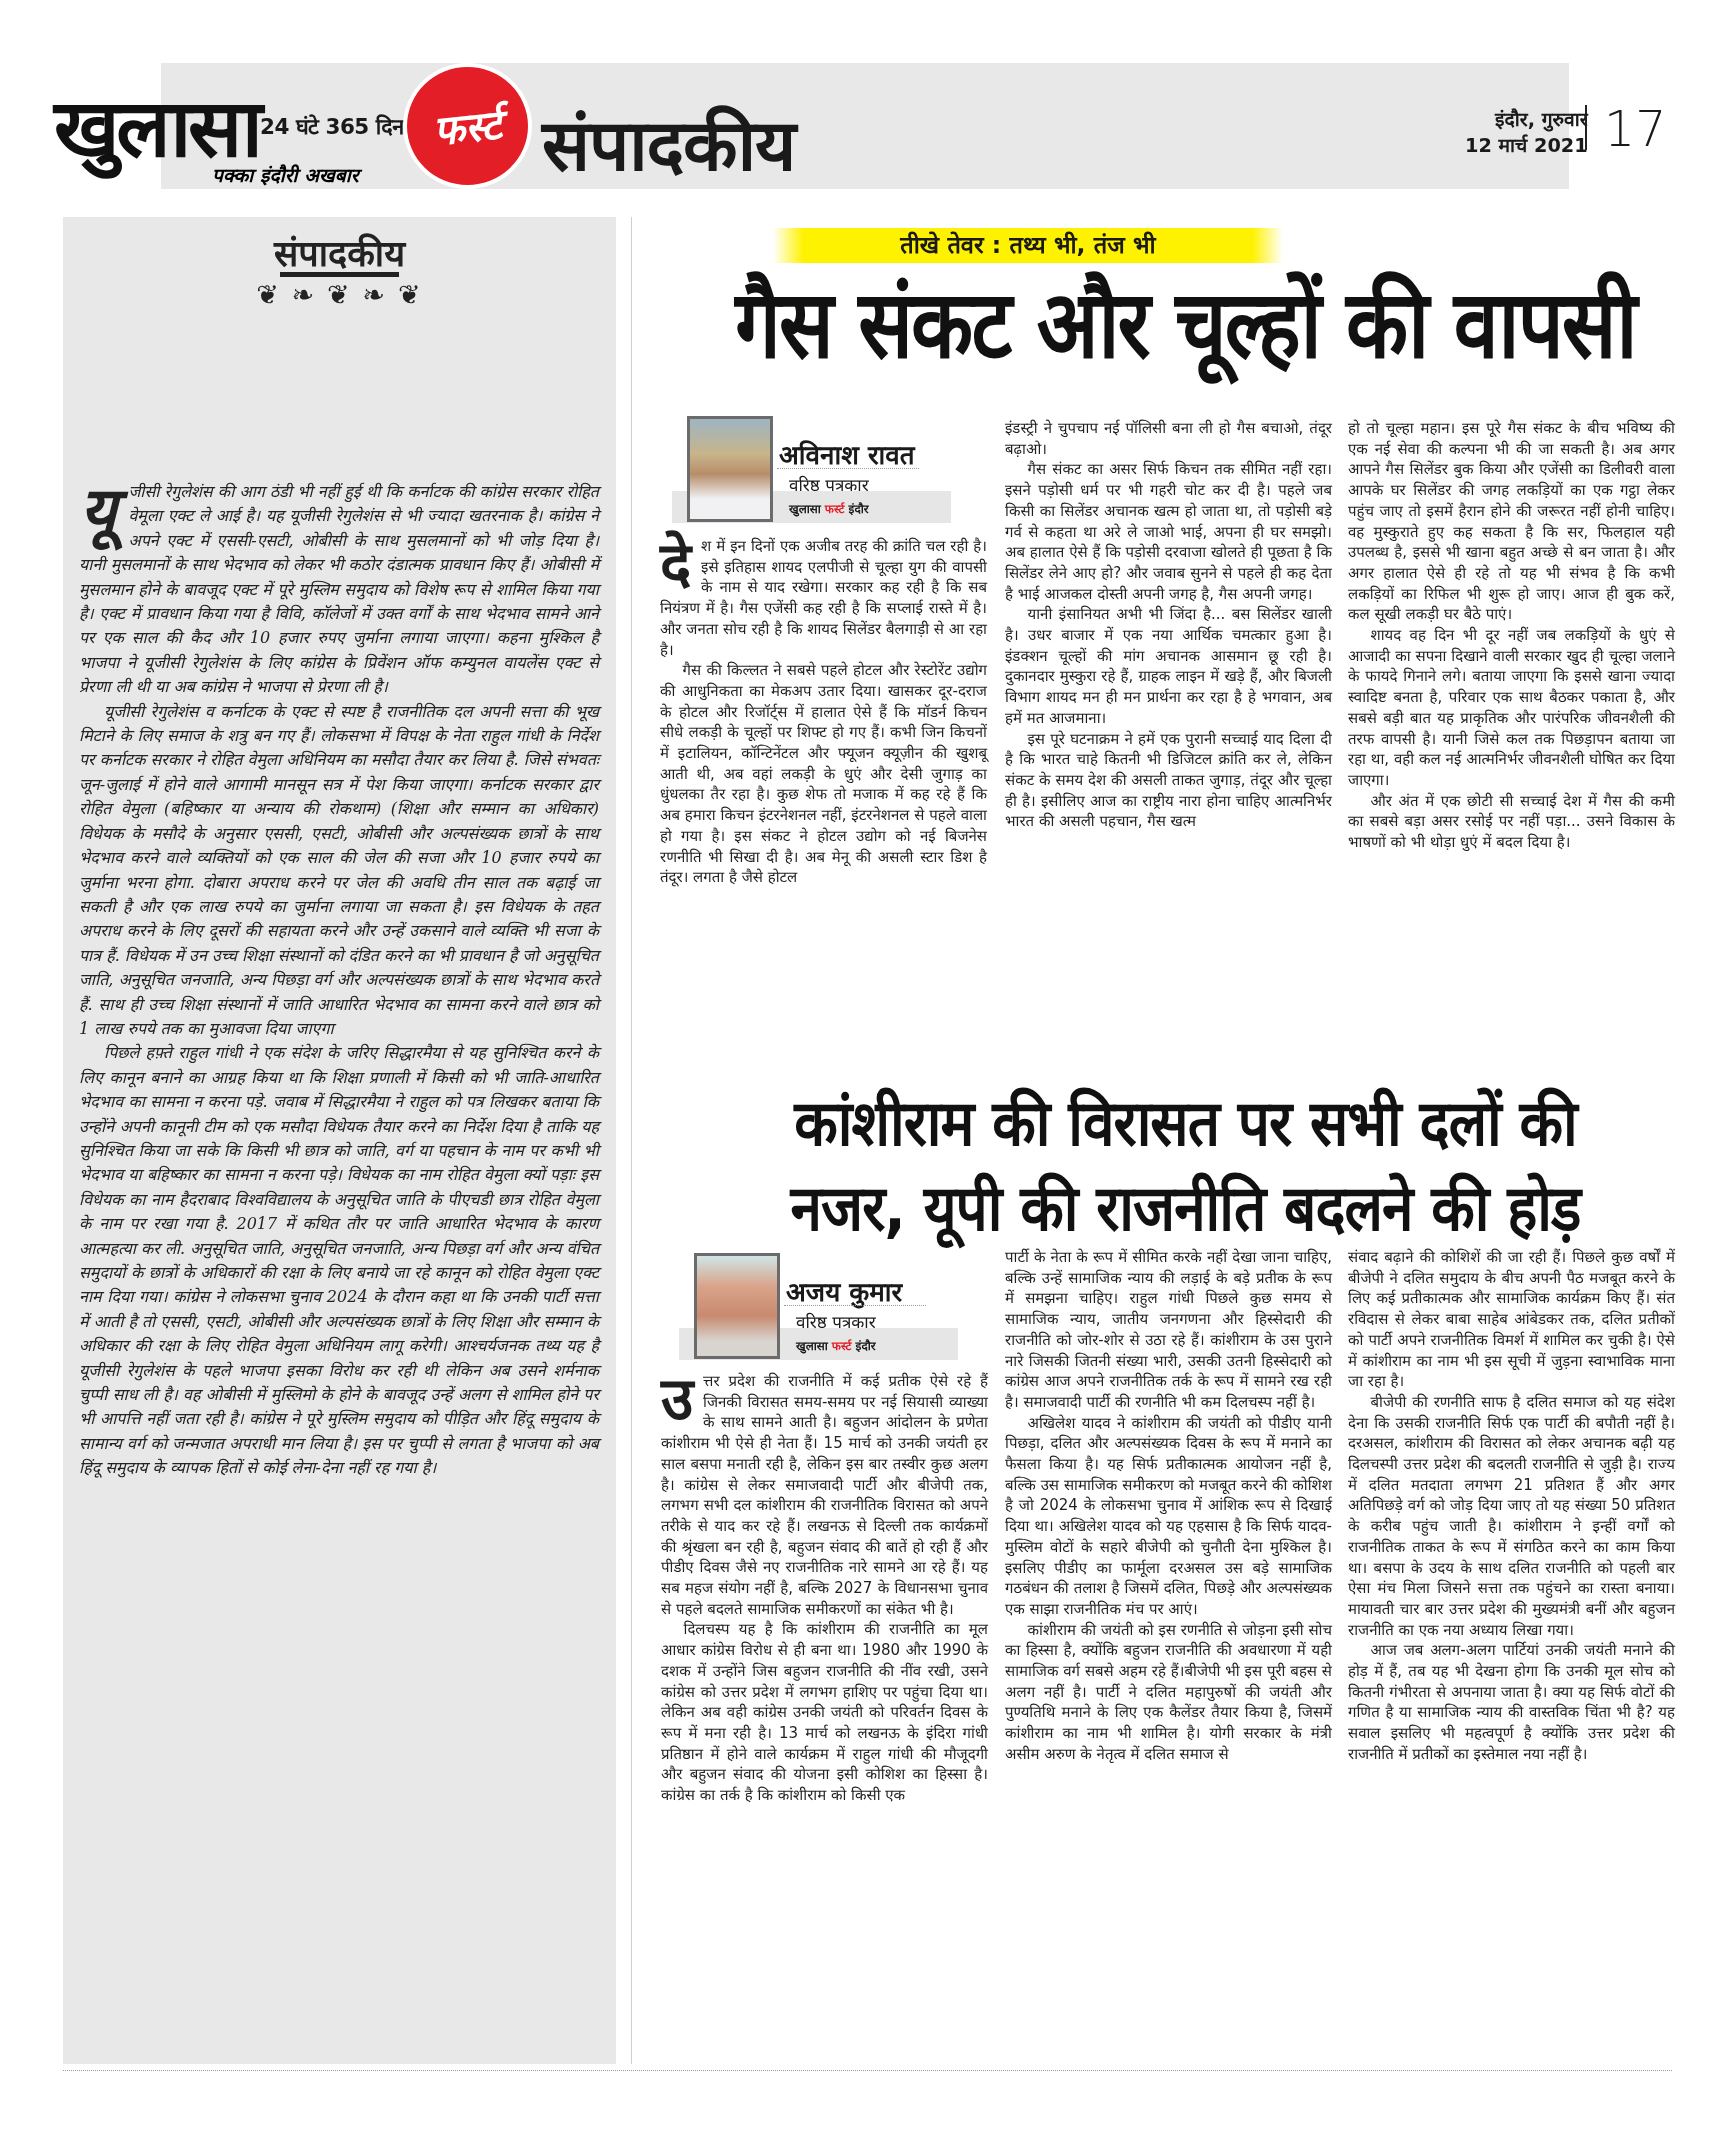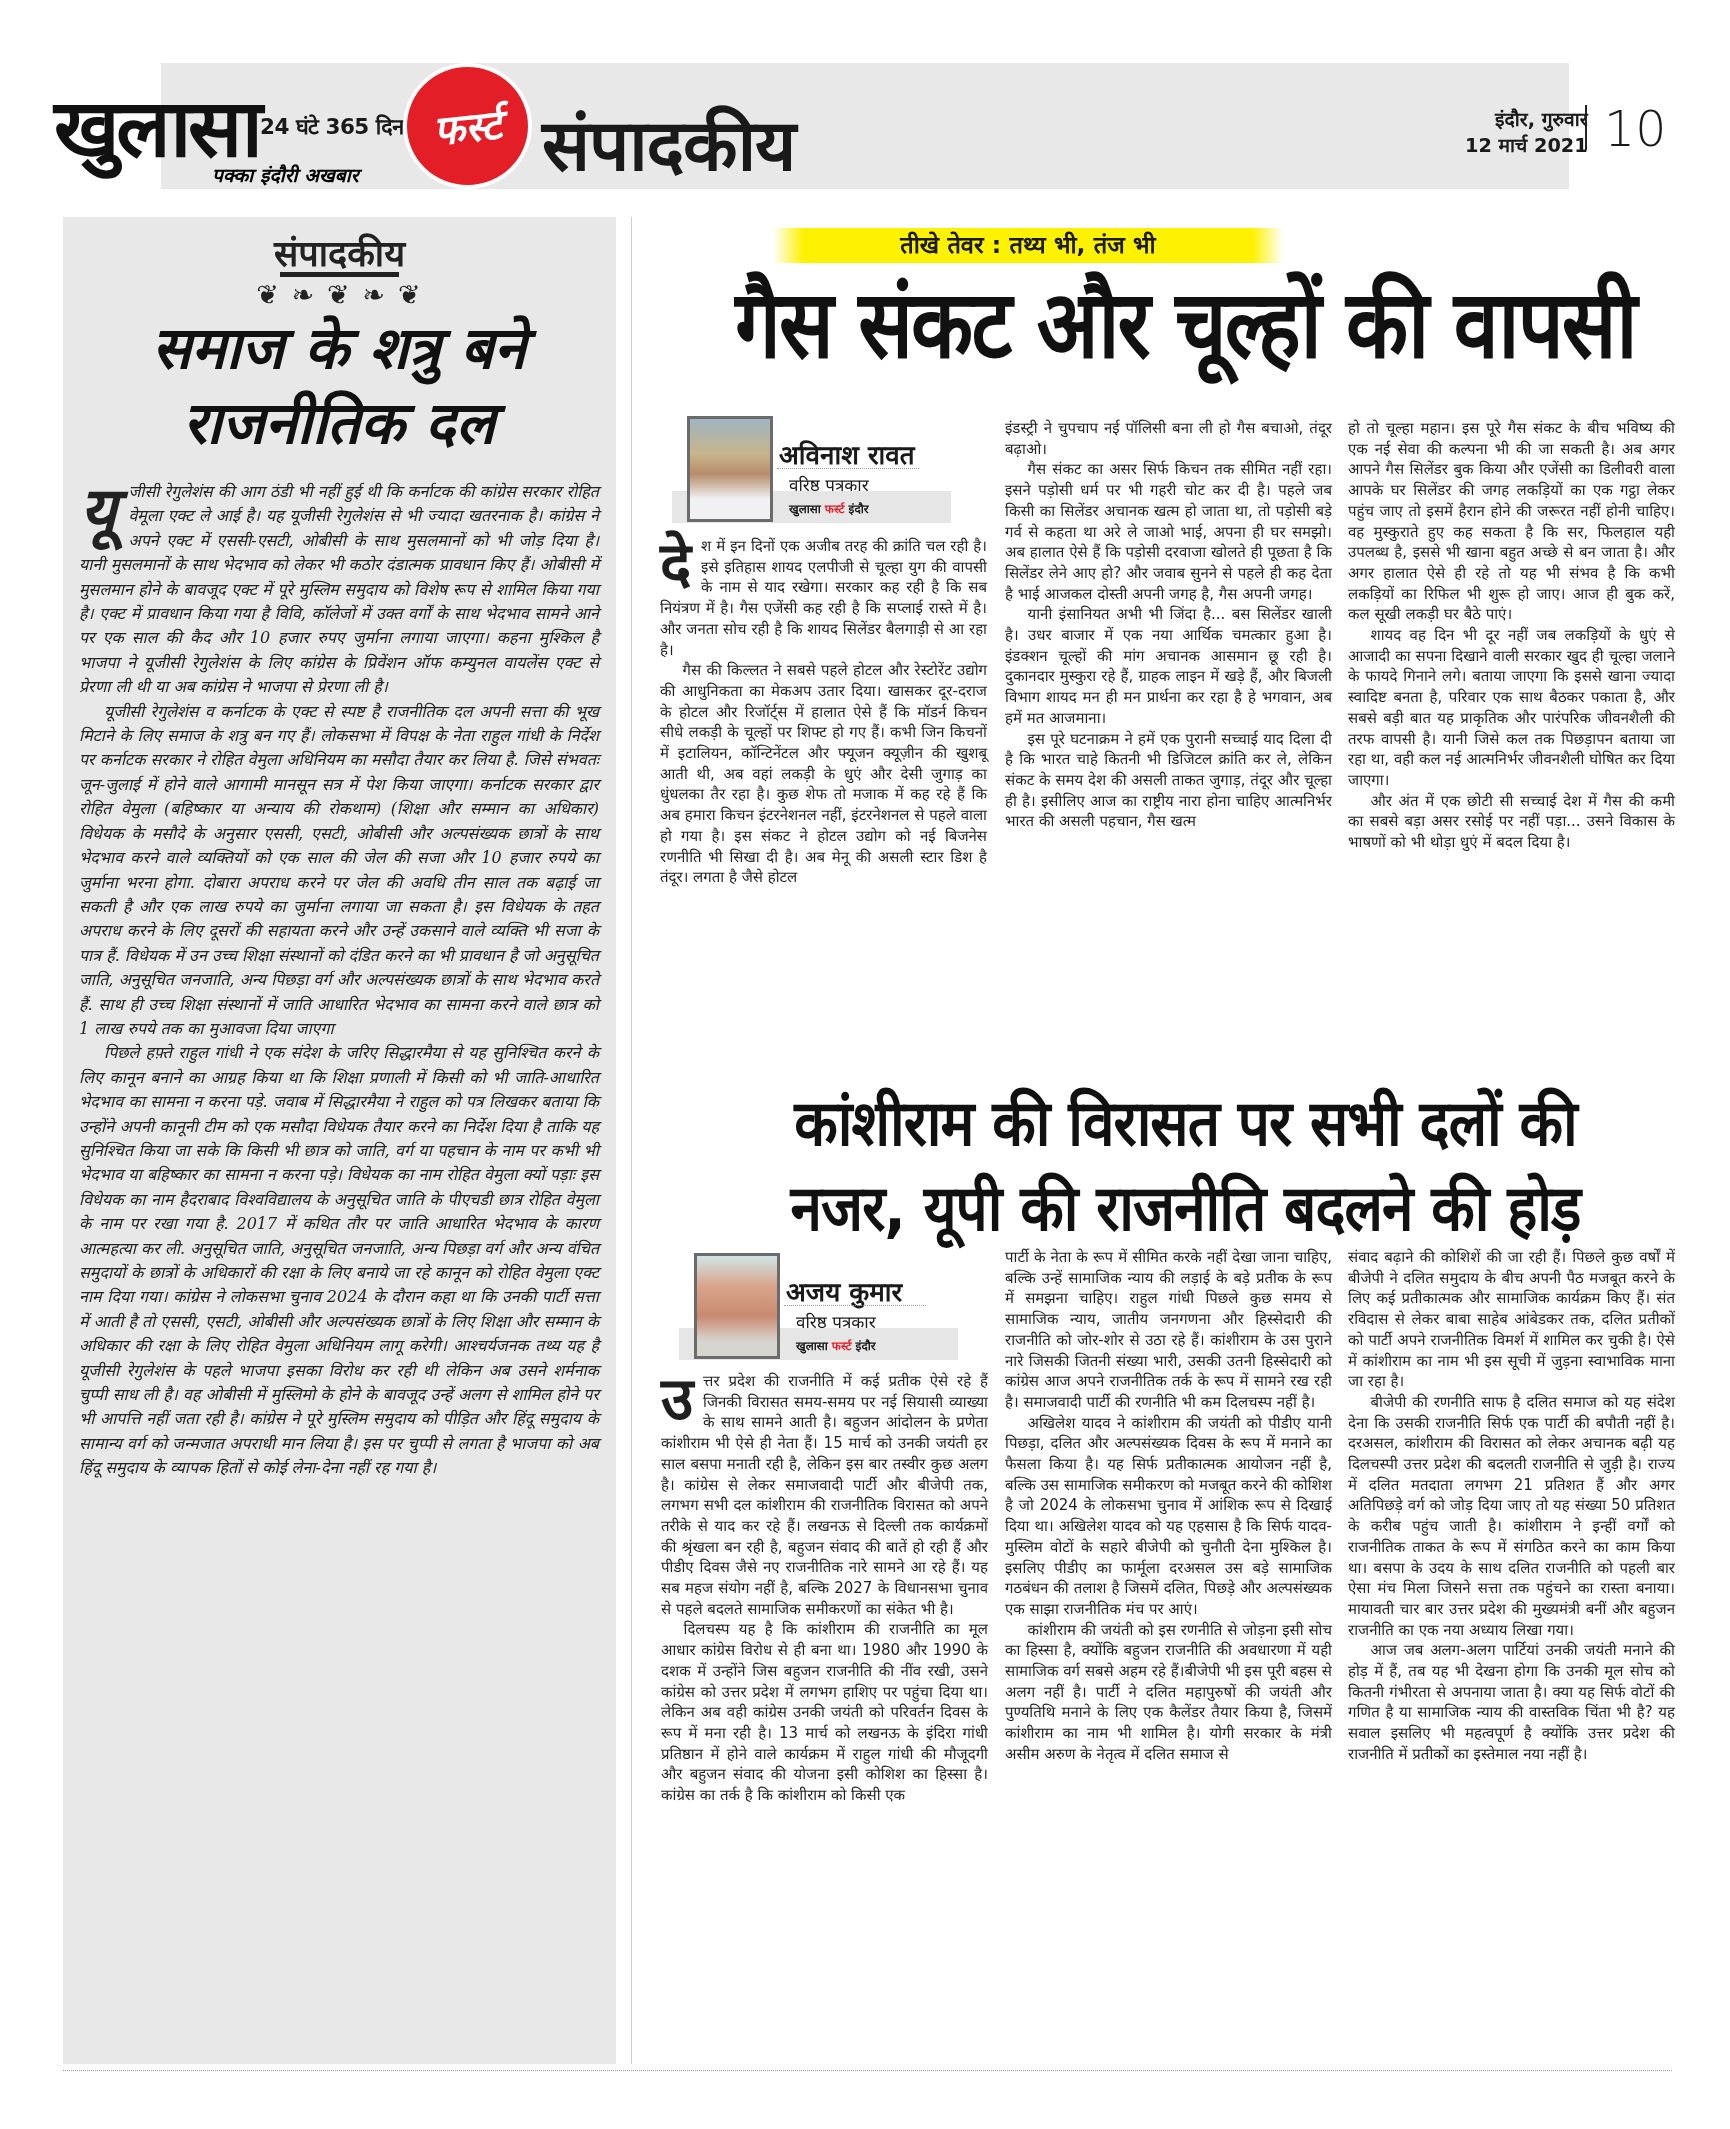--- a/index.html
+++ b/index.html
@@ -61,31 +61,27 @@
   <div class="disc">
     <span>फर्स्ट</span>
   </div>
   <div class="logo-sub" style="left:212px;top:161px;">पक्का इंदौरी अखबार</div>
   <div class="section-title">संपादकीय</div>
   <div class="dateline">
     <div>इंदौर, गुरुवार</div>
     <div>12 मार्च 2021</div>
   </div>
   <div class="page-sep"></div>
-  <div class="page-num">10</div>
+  <div class="page-num">17</div>
 </header>
 
 <section class="editorial">
   <div class="ed-label">संपादकीय</div>
   <div class="ed-rule"></div>
   <div class="ed-ornament">❦ ❧ ❦ ❧ ❦</div>
-  <h1 class="ed-headline" style="margin:0;">
-    <span>समाज के शत्रु बने</span><br>
-    <span>राजनीतिक दल</span>
-  </h1>
   <div class="ed-body">
     <p class="first"><span class="dropcap">यू</span><span>जीसी रेगुलेशंस की आग ठंडी भी नहीं हुई थी कि कर्नाटक की कांग्रेस सरकार रोहित वेमूला एक्ट ले आई है। यह यूजीसी रेगुलेशंस से भी ज्यादा खतरनाक है। कांग्रेस ने अपने एक्ट में एससी-एसटी, ओबीसी के साथ मुसलमानों को भी जोड़ दिया है। यानी मुसलमानों के साथ भेदभाव को लेकर भी कठोर दंडात्मक प्रावधान किए हैं। ओबीसी में मुसलमान होने के बावजूद एक्ट में पूरे मुस्लिम समुदाय को विशेष रूप से शामिल किया गया है। एक्ट में प्रावधान किया गया है विवि, कॉलेजों में उक्त वर्गों के साथ भेदभाव सामने आने पर एक साल की कैद और 10 हजार रुपए जुर्माना लगाया जाएगा। कहना मुश्किल है भाजपा ने यूजीसी रेगुलेशंस के लिए कांग्रेस के प्रिवेंशन ऑफ कम्युनल वायलेंस एक्ट से प्रेरणा ली थी या अब कांग्रेस ने भाजपा से प्रेरणा ली है।</span></p>
     <p>यूजीसी रेगुलेशंस व कर्नाटक के एक्ट से स्पष्ट है राजनीतिक दल अपनी सत्ता की भूख मिटाने के लिए समाज के शत्रु बन गए हैं। लोकसभा में विपक्ष के नेता राहुल गांधी के निर्देश पर कर्नाटक सरकार ने रोहित वेमुला अधिनियम का मसौदा तैयार कर लिया है. जिसे संभवतः जून-जुलाई में होने वाले आगामी मानसून सत्र में पेश किया जाएगा। कर्नाटक सरकार द्वार रोहित वेमुला (बहिष्कार या अन्याय की रोकथाम) (शिक्षा और सम्मान का अधिकार) विधेयक के मसौदे के अनुसार एससी, एसटी, ओबीसी और अल्पसंख्यक छात्रों के साथ भेदभाव करने वाले व्यक्तियों को एक साल की जेल की सजा और 10 हजार रुपये का जुर्माना भरना होगा. दोबारा अपराध करने पर जेल की अवधि तीन साल तक बढ़ाई जा सकती है और एक लाख रुपये का जुर्माना लगाया जा सकता है। इस विधेयक के तहत अपराध करने के लिए दूसरों की सहायता करने और उन्हें उकसाने वाले व्यक्ति भी सजा के पात्र हैं. विधेयक में उन उच्च शिक्षा संस्थानों को दंडित करने का भी प्रावधान है जो अनुसूचित जाति, अनुसूचित जनजाति, अन्य पिछड़ा वर्ग और अल्पसंख्यक छात्रों के साथ भेदभाव करते हैं. साथ ही उच्च शिक्षा संस्थानों में जाति आधारित भेदभाव का सामना करने वाले छात्र को 1 लाख रुपये तक का मुआवजा दिया जाएगा</p>
     <p>पिछले हफ़्ते राहुल गांधी ने एक संदेश के जरिए सिद्धारमैया से यह सुनिश्चित करने के लिए कानून बनाने का आग्रह किया था कि शिक्षा प्रणाली में किसी को भी जाति-आधारित भेदभाव का सामना न करना पड़े. जवाब में सिद्धारमैया ने राहुल को पत्र लिखकर बताया कि उन्होंने अपनी कानूनी टीम को एक मसौदा विधेयक तैयार करने का निर्देश दिया है ताकि यह सुनिश्चित किया जा सके कि किसी भी छात्र को जाति, वर्ग या पहचान के नाम पर कभी भी भेदभाव या बहिष्कार का सामना न करना पड़े। विधेयक का नाम रोहित वेमुला क्यों पड़ाः इस विधेयक का नाम हैदराबाद विश्वविद्यालय के अनुसूचित जाति के पीएचडी छात्र रोहित वेमुला के नाम पर रखा गया है. 2017 में कथित तौर पर जाति आधारित भेदभाव के कारण आत्महत्या कर ली. अनुसूचित जाति, अनुसूचित जनजाति, अन्य पिछड़ा वर्ग और अन्य वंचित समुदायों के छात्रों के अधिकारों की रक्षा के लिए बनाये जा रहे कानून को रोहित वेमुला एक्ट नाम दिया गया। कांग्रेस ने लोकसभा चुनाव 2024 के दौरान कहा था कि उनकी पार्टी सत्ता में आती है तो एससी, एसटी, ओबीसी और अल्पसंख्यक छात्रों के लिए शिक्षा और सम्मान के अधिकार की रक्षा के लिए रोहित वेमुला अधिनियम लागू करेगी। आश्चर्यजनक तथ्य यह है यूजीसी रेगुलेशंस के पहले भाजपा इसका विरोध कर रही थी लेकिन अब उसने शर्मनाक चुप्पी साध ली है। वह ओबीसी में मुस्लिमो के होने के बावजूद उन्हें अलग से शामिल होने पर भी आपत्ति नहीं जता रही है। कांग्रेस ने पूरे मुस्लिम समुदाय को पीड़ित और हिंदू समुदाय के सामान्य वर्ग को जन्मजात अपराधी मान लिया है। इस पर चुप्पी से लगता है भाजपा को अब हिंदू समुदाय के व्यापक हितों से कोई लेना-देना नहीं रह गया है।</p>
   </div>
 </section>
 
 <div class="vrule"></div>
 
 <div class="kicker">तीखे तेवर : तथ्य भी, तंज भी</div>

